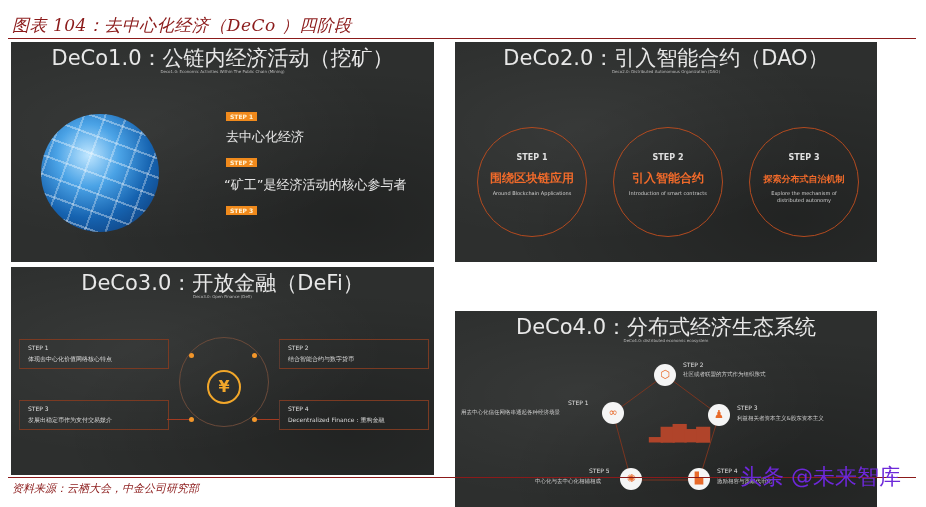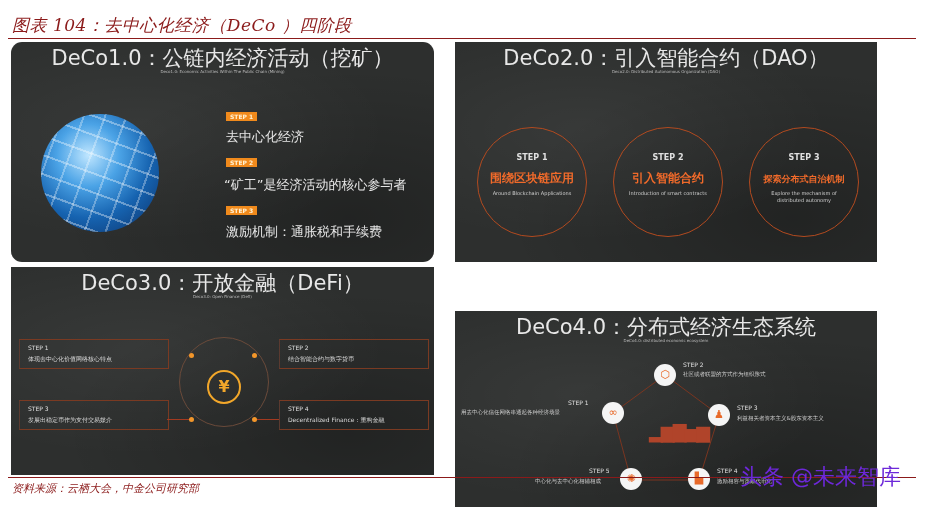--- a/index.html
+++ b/index.html
@@ -4,21 +4,21 @@
 <style>
   html, body { margin:0; padding:0; }
   body { width:926px; height:507px; background:#ffffff; position:relative; overflow:hidden;
          font-family:"DejaVu Sans", sans-serif; }
   .fig-title { position:absolute; left:12px; top:14px; font-family:"DejaVu Serif", serif; font-style:italic;
                font-size:17px; color:#8b1a1a; letter-spacing:0.5px; }
   .rule-top { position:absolute; left:8px; right:10px; top:38px; height:1px; background:#8b1a1a; }
   .panel { position:absolute; background:#2d2f2e; overflow:hidden;
            background-image: radial-gradient(ellipse at 30% 40%, rgba(255,255,255,0.05), transparent 60%),
                              radial-gradient(ellipse at 80% 80%, rgba(0,0,0,0.25), transparent 60%); }
-  .p1 { left:11px; top:42px; width:423px; height:220px;border-radius:11px; }
+  .p1 { left:11px; top:42px; width:423px; height:220px; }
   .p2 { left:455px; top:42px; width:422px; height:220px; }
   .p3 { left:11px; top:267px; width:423px; height:208px; }
   .p4 { left:455px; top:265px; width:422px; height:208px;margin-top:46px; }
   .ptitle { position:absolute; left:0; right:0; text-align:center; color:#e8e8e8; font-size:21px; top:2px; white-space:nowrap; }
   .psub { position:absolute; left:0; right:0; text-align:center; color:#bdbdbd; font-size:4px; top:27px; white-space:nowrap; }
   
   .globe { position:absolute; left:30px; top:72px; width:118px; height:118px; border-radius:50%;
            background: radial-gradient(circle at 40% 35%, #bfe6ff 0%, #4ba3e6 30%, #1663b0 60%, #0b2f66 100%); overflow:hidden; }
   .globe .grid { position:absolute; inset:0;
            background-image: repeating-linear-gradient(20deg, rgba(255,255,255,0.35) 0 2px, transparent 2px 18px),
@@ -61,21 +61,20 @@
   <div class="ptitle">DeCo1.0：公链内经济活动（挖矿）</div>
   <div class="psub">Deco1.0: Economic Activities Within The Public Chain (Mining)</div>
   <div class="globe">
       <div class="grid"></div>
     </div>
   <div class="step-tag" style="left:215px;top:70px;">STEP 1</div>
   <div class="step-text" style="left:215px;top:86px;">去中心化经济</div>
   <div class="step-tag" style="left:215px;top:116px;">STEP 2</div>
   <div class="step-text" style="left:213px;top:134px;">“矿工”是经济活动的核心参与者</div>
   <div class="step-tag" style="left:215px;top:164px;">STEP 3</div>
-  <div class="step-text" style="left:215px;top:181px;">激励机制：通胀税和手续费</div>
 </div>
 
 <div class="panel p2">
   <div class="ptitle">DeCo2.0：引入智能合约（DAO）</div>
   <div class="psub">Deco2.0: Distributed Autonomous Organization (DAO)</div>
   <div class="ring" style="left:22px;">
     <div class="s">STEP 1</div>
     <div class="cn">围绕区块链应用</div>
     <div class="en">Around Blockchain Applications</div>
   </div>

